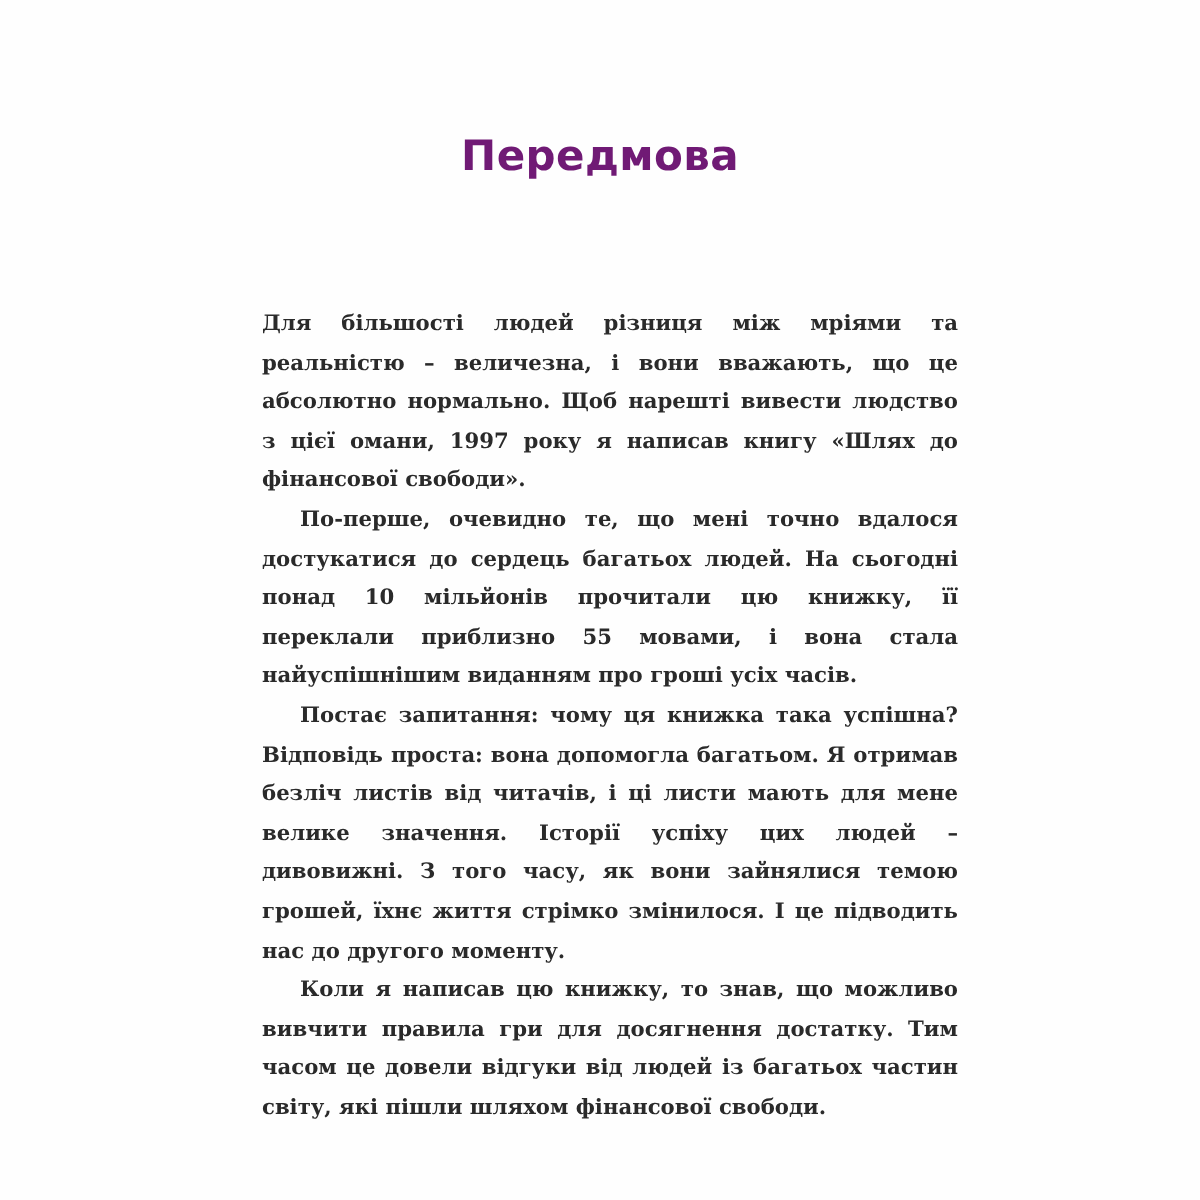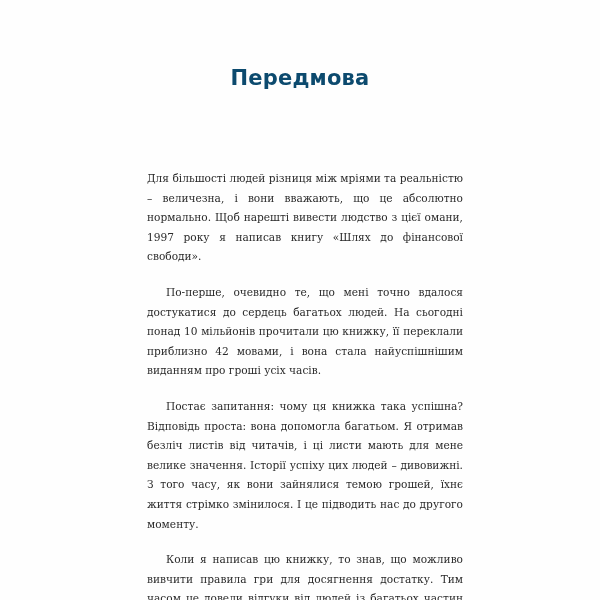--- a/index.html
+++ b/index.html
@@ -2,37 +2,37 @@
 <html><head>
 <meta charset="utf-8">
 <style>
   html, body { margin: 0; padding: 0; background: #ffffff; }
   body { width: 600px; height: 600px; position: relative; overflow: hidden; }
   .page { position: absolute; left: 0; top: 0; width: 600px; height: 600px; background: #fefefe; }
   .title {
     position: absolute; left: 0; width: 600px; top: 66px;
     text-align: center;
     font-family: "DejaVu Sans", sans-serif;
-    font-weight: bold; font-size: 21px; color: #0c4a6e;
+    font-weight: bold; font-size: 21px; color: #701a75;
     letter-spacing: 0.2px;
   }
   .body {
     position: absolute; left: 131px; top: 153px; width: 348px;
     font-family: "DejaVu Serif", serif;
     font-size: 10.6px; line-height: 19.6px; color: #2a2a2a;
     text-align: justify;
   }
-  .body p { margin: 16px; text-indent: 19px; hyphens: manual; }
+  .body p { margin: 0; text-indent: 19px; hyphens: manual; font-weight: bold; }
   .body p.first { text-indent: 0; }
 </style>
 </head>
 <body>
 
 <div class="page">
   <div class="title">Передмова</div>
   <div class="body">
     <p class="first">Для більшості людей різниця між мріями та реальністю – величезна, і вони вважають, що це абсолютно нормально. Щоб нарешті вивести людство з цієї омани, 1997 року я написав книгу «Шлях до фінансової свободи».</p>
-    <p>По-перше, очевидно те, що мені точно вдалося достукатися до сердець багатьох людей. На сьогодні понад 10 мільйонів прочитали цю книжку, її переклали приблизно 42 мовами, і вона стала найуспішнішим виданням про гроші усіх часів.</p>
+    <p>По-перше, очевидно те, що мені точно вдалося достукатися до сердець багатьох людей. На сьогодні понад 10 мільйонів прочитали цю книжку, її переклали приблизно 55 мовами, і вона стала найуспішнішим виданням про гроші усіх часів.</p>
     <p>Постає запитання: чому ця книжка така успішна? Відповідь проста: вона допомогла багатьом. Я отримав безліч листів від читачів, і ці листи мають для мене велике значення. Історії успіху цих людей – дивовижні. З того часу, як вони зайнялися темою грошей, їхнє життя стрімко змінилося. І це підводить нас до другого моменту.</p>
     <p>Коли я написав цю книжку, то знав, що можливо вивчити правила гри для досягнення достатку. Тим часом це довели відгуки від людей із багатьох частин світу, які пішли шляхом фінансової свободи.</p>
 
   </div>
 </div>
 
 </body></html>

